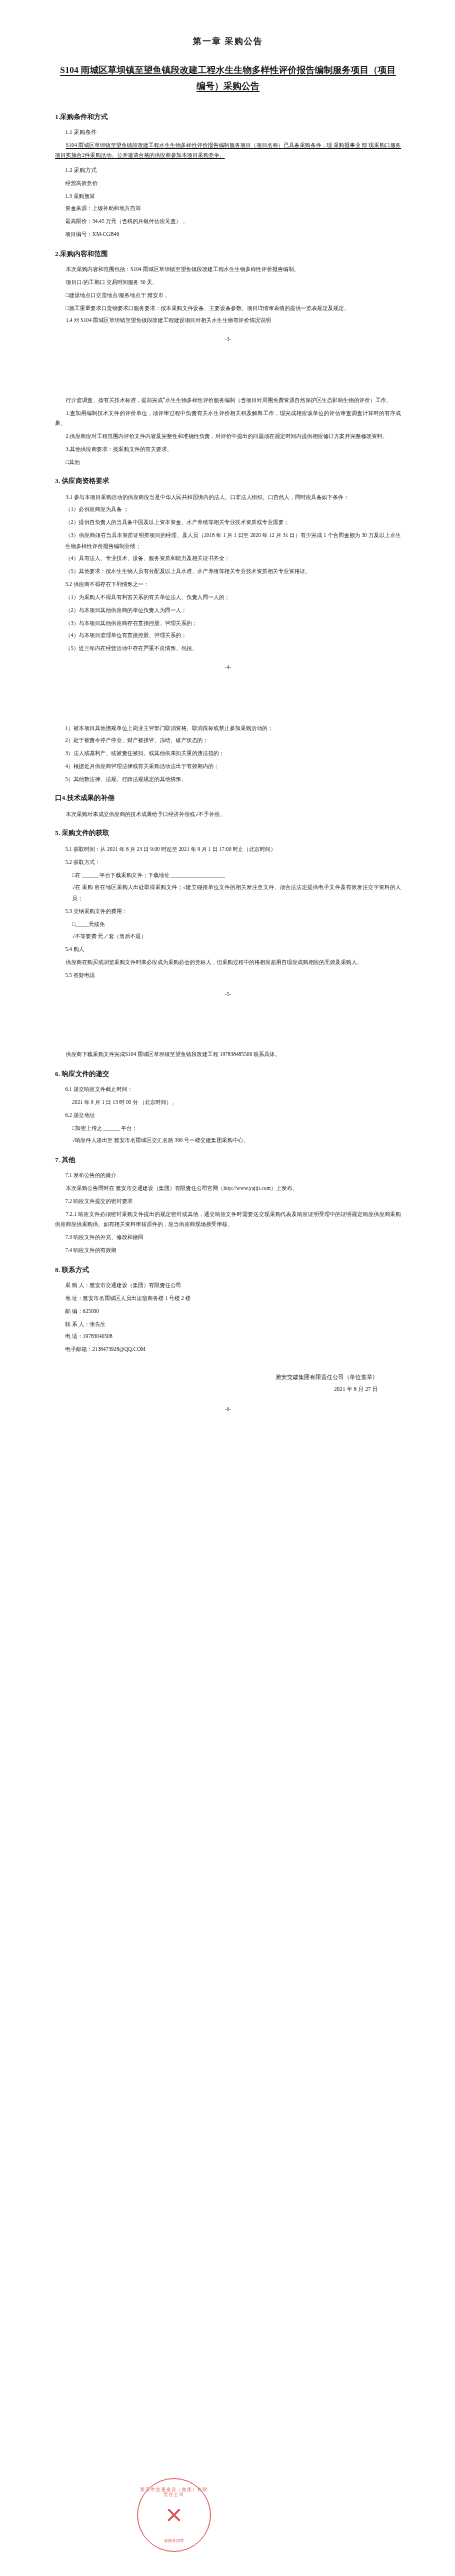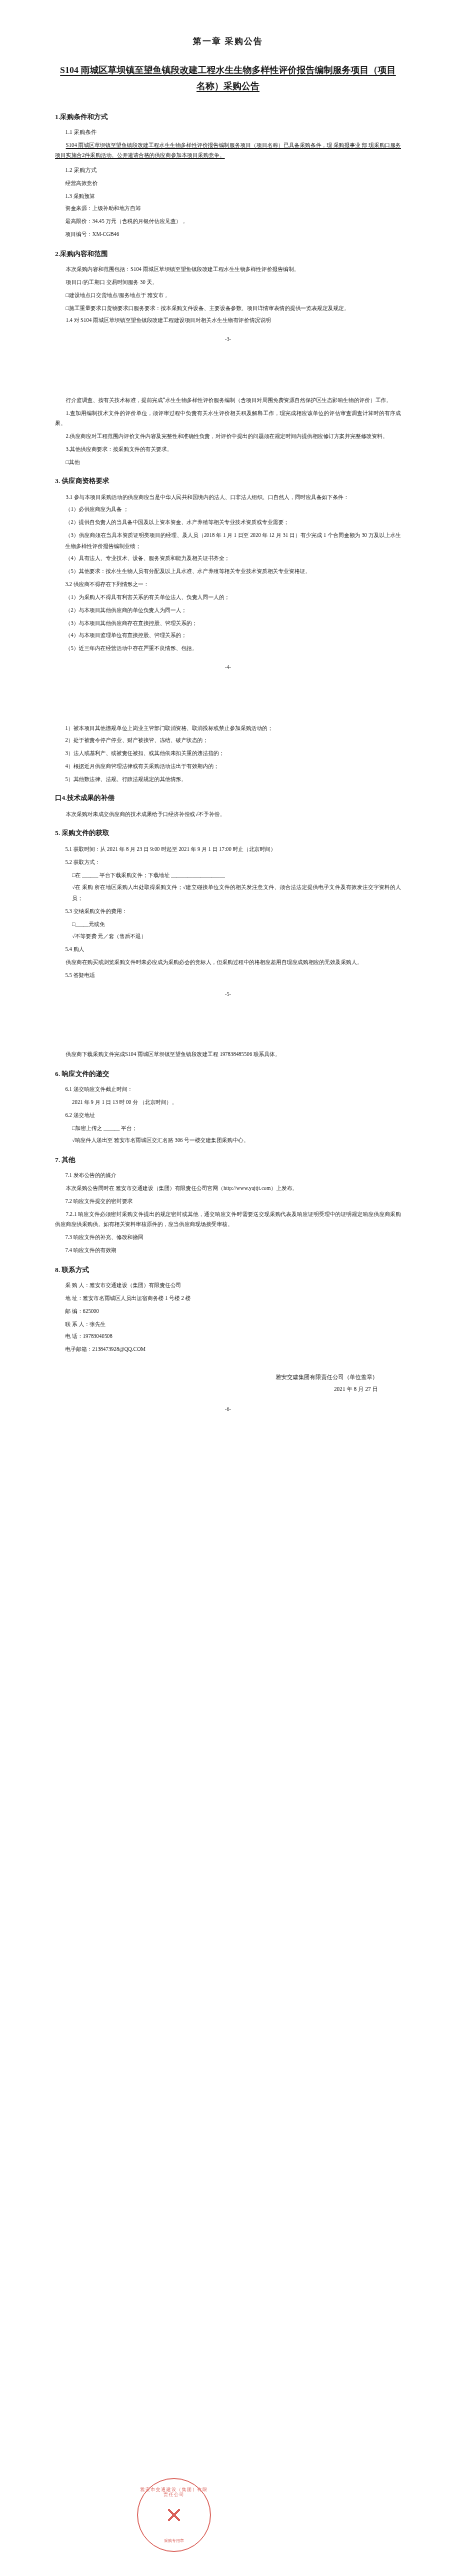--- a/index.html
+++ b/index.html
@@ -104,21 +104,21 @@
     font-size:4px;
     color:#d0382f;
   }
 </style>
 </head>
 <body>
 
 <div class="page">
 
   <div class="chapter-title">第一章  采购公告</div>
-  <div class="doc-title">S104 雨城区草坝镇至望鱼镇段改建工程水生生物多样性评价报告编制服务项目（项目名称）采购公告</div>
+  <div class="doc-title">S104 雨城区草坝镇至望鱼镇段改建工程水生生物多样性评价报告编制服务项目（项目编号）采购公告</div>
 
   <h2 class="sec">1.采购条件和方式</h2>
   <h3 class="sub">1.1 采购条件</h3>
   <p class="t ind ul-long">S104 雨城区草坝镇至望鱼镇段改建工程水生生物多样性评价报告编制服务项目（项目名称）已具备采购条件，现 采购报事业 部 现采购口服务项目实施合2件采购活动。公开邀请合格的供应商参加本项目采购竞争。</p>
 
   <h3 class="sub">1.2 采购方式</h3>
   <p class="t i1">经营高效竞价</p>
   <p class="t i1">1.3 采购预算</p>
   <p class="t i1">资金来源：上级补助和地方自筹</p>
   <p class="t i1">最高限价：34.45 万元（含税的月银付估应见查），</p>

